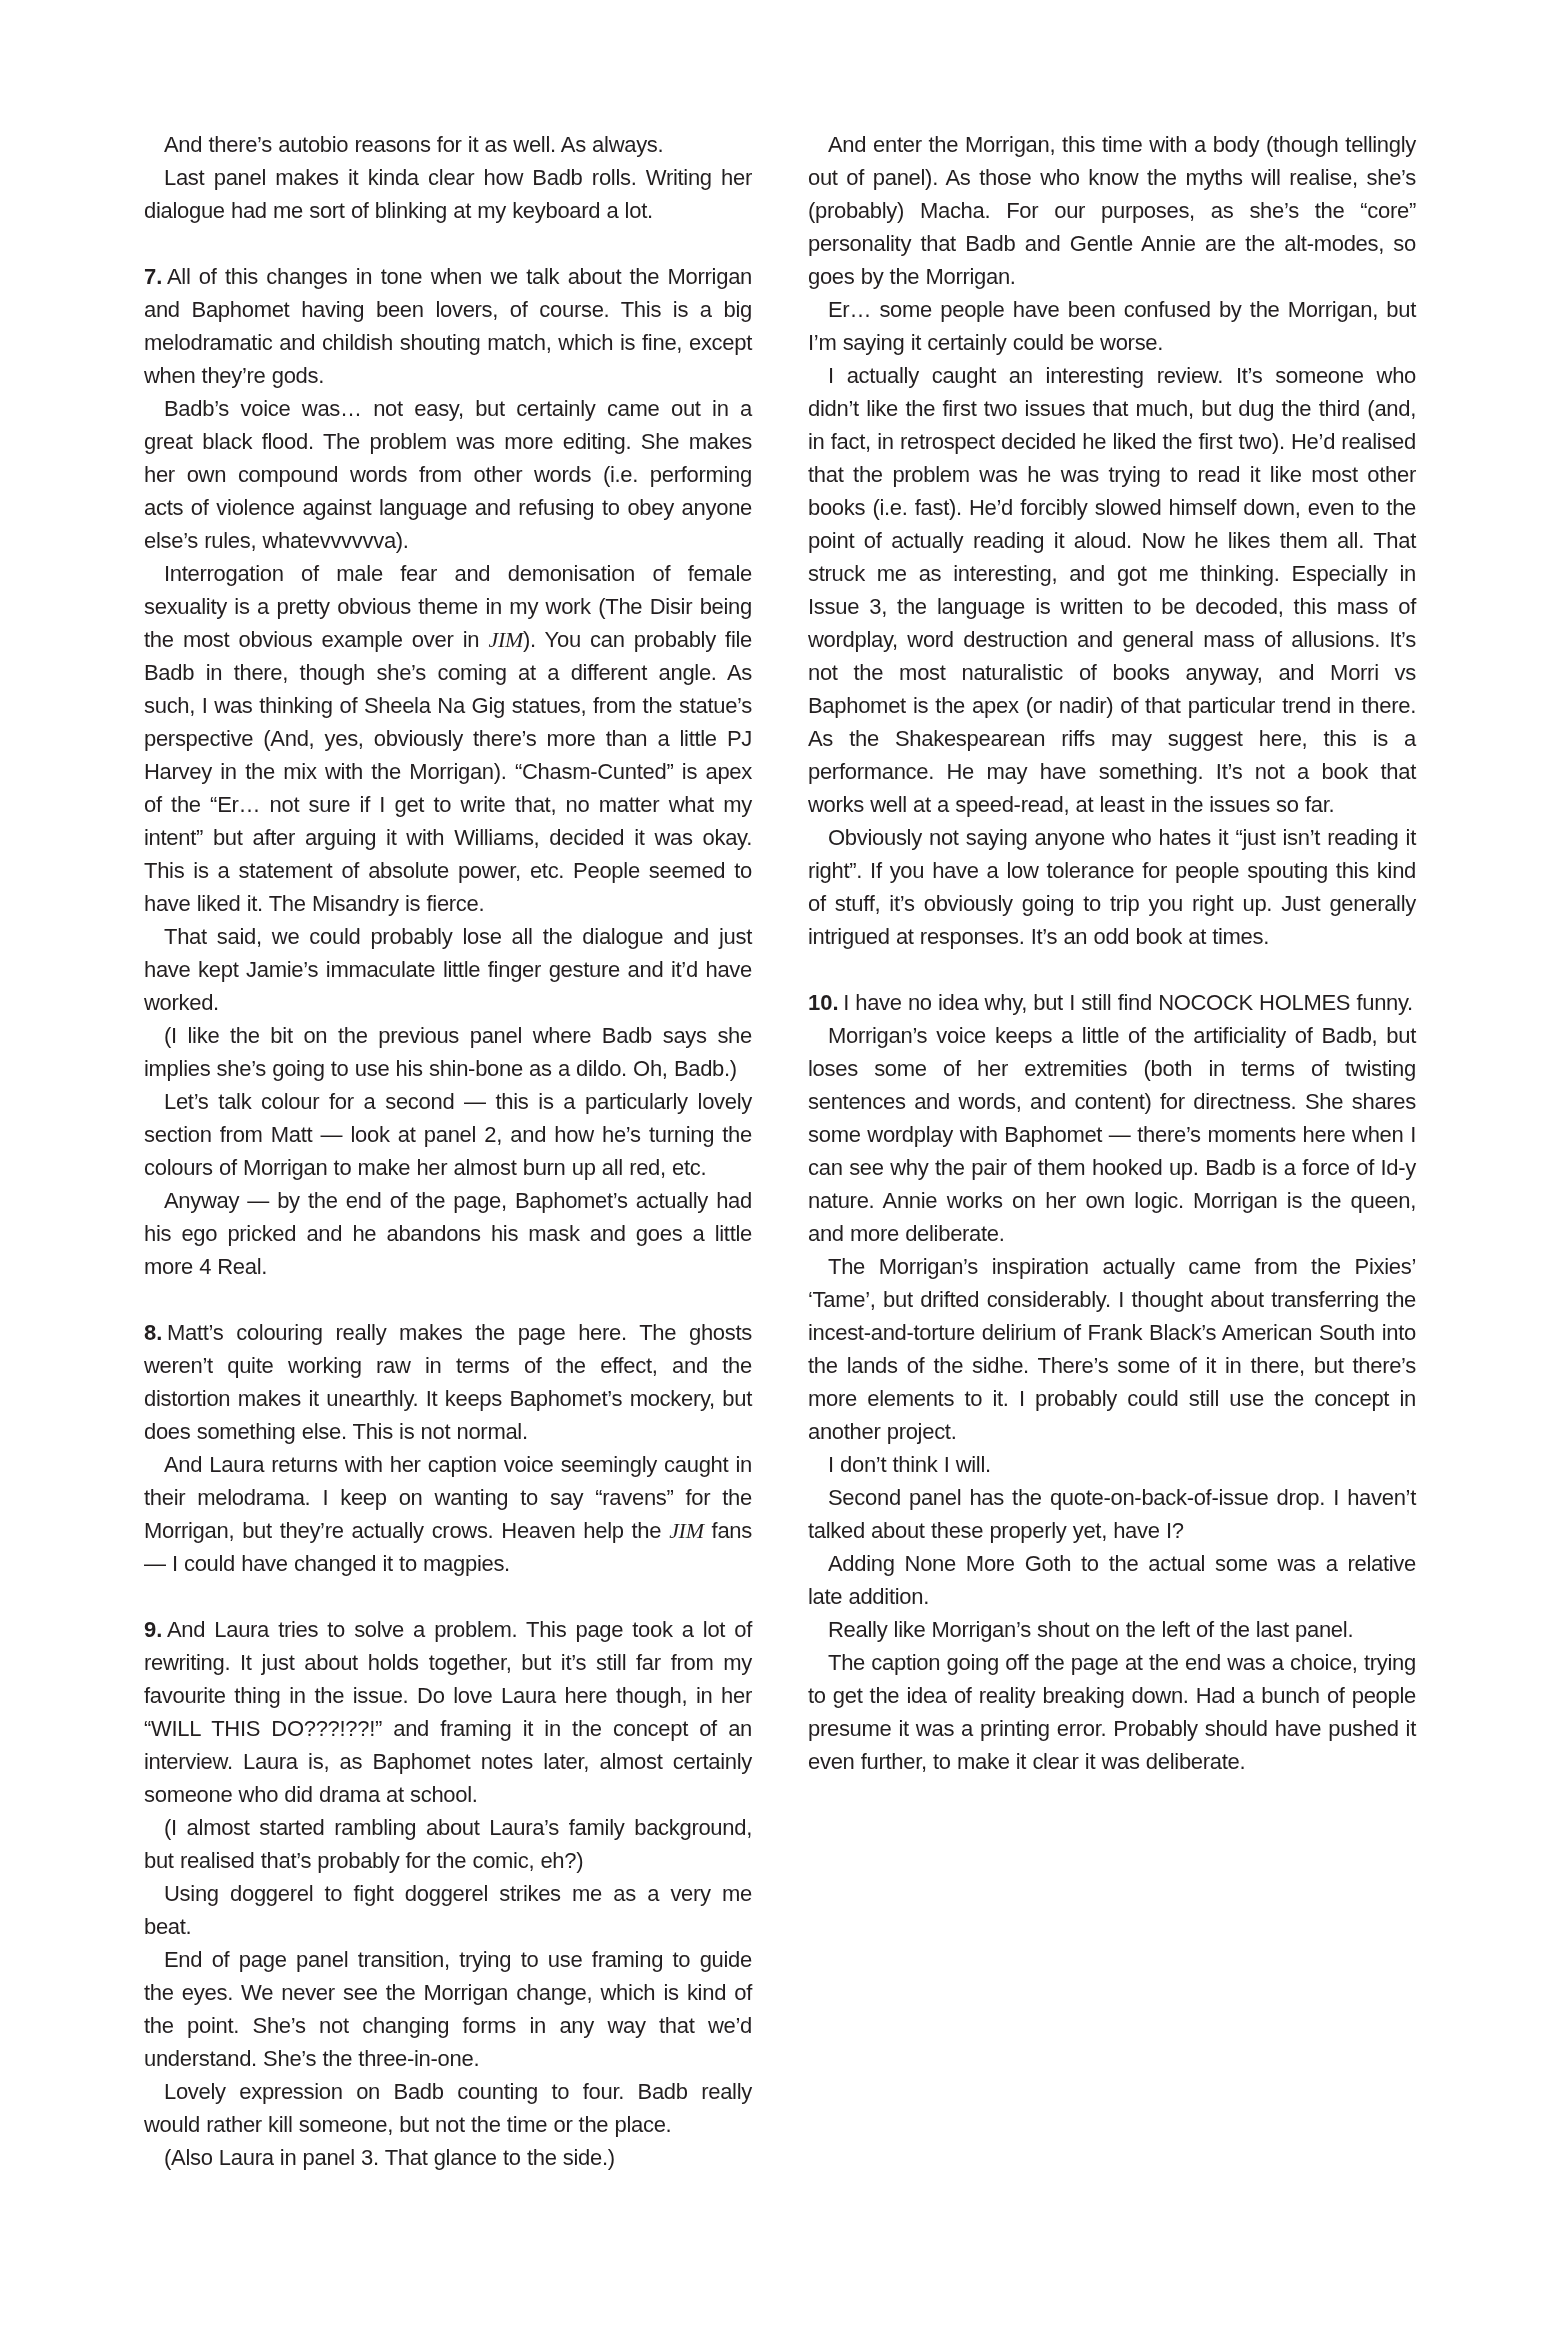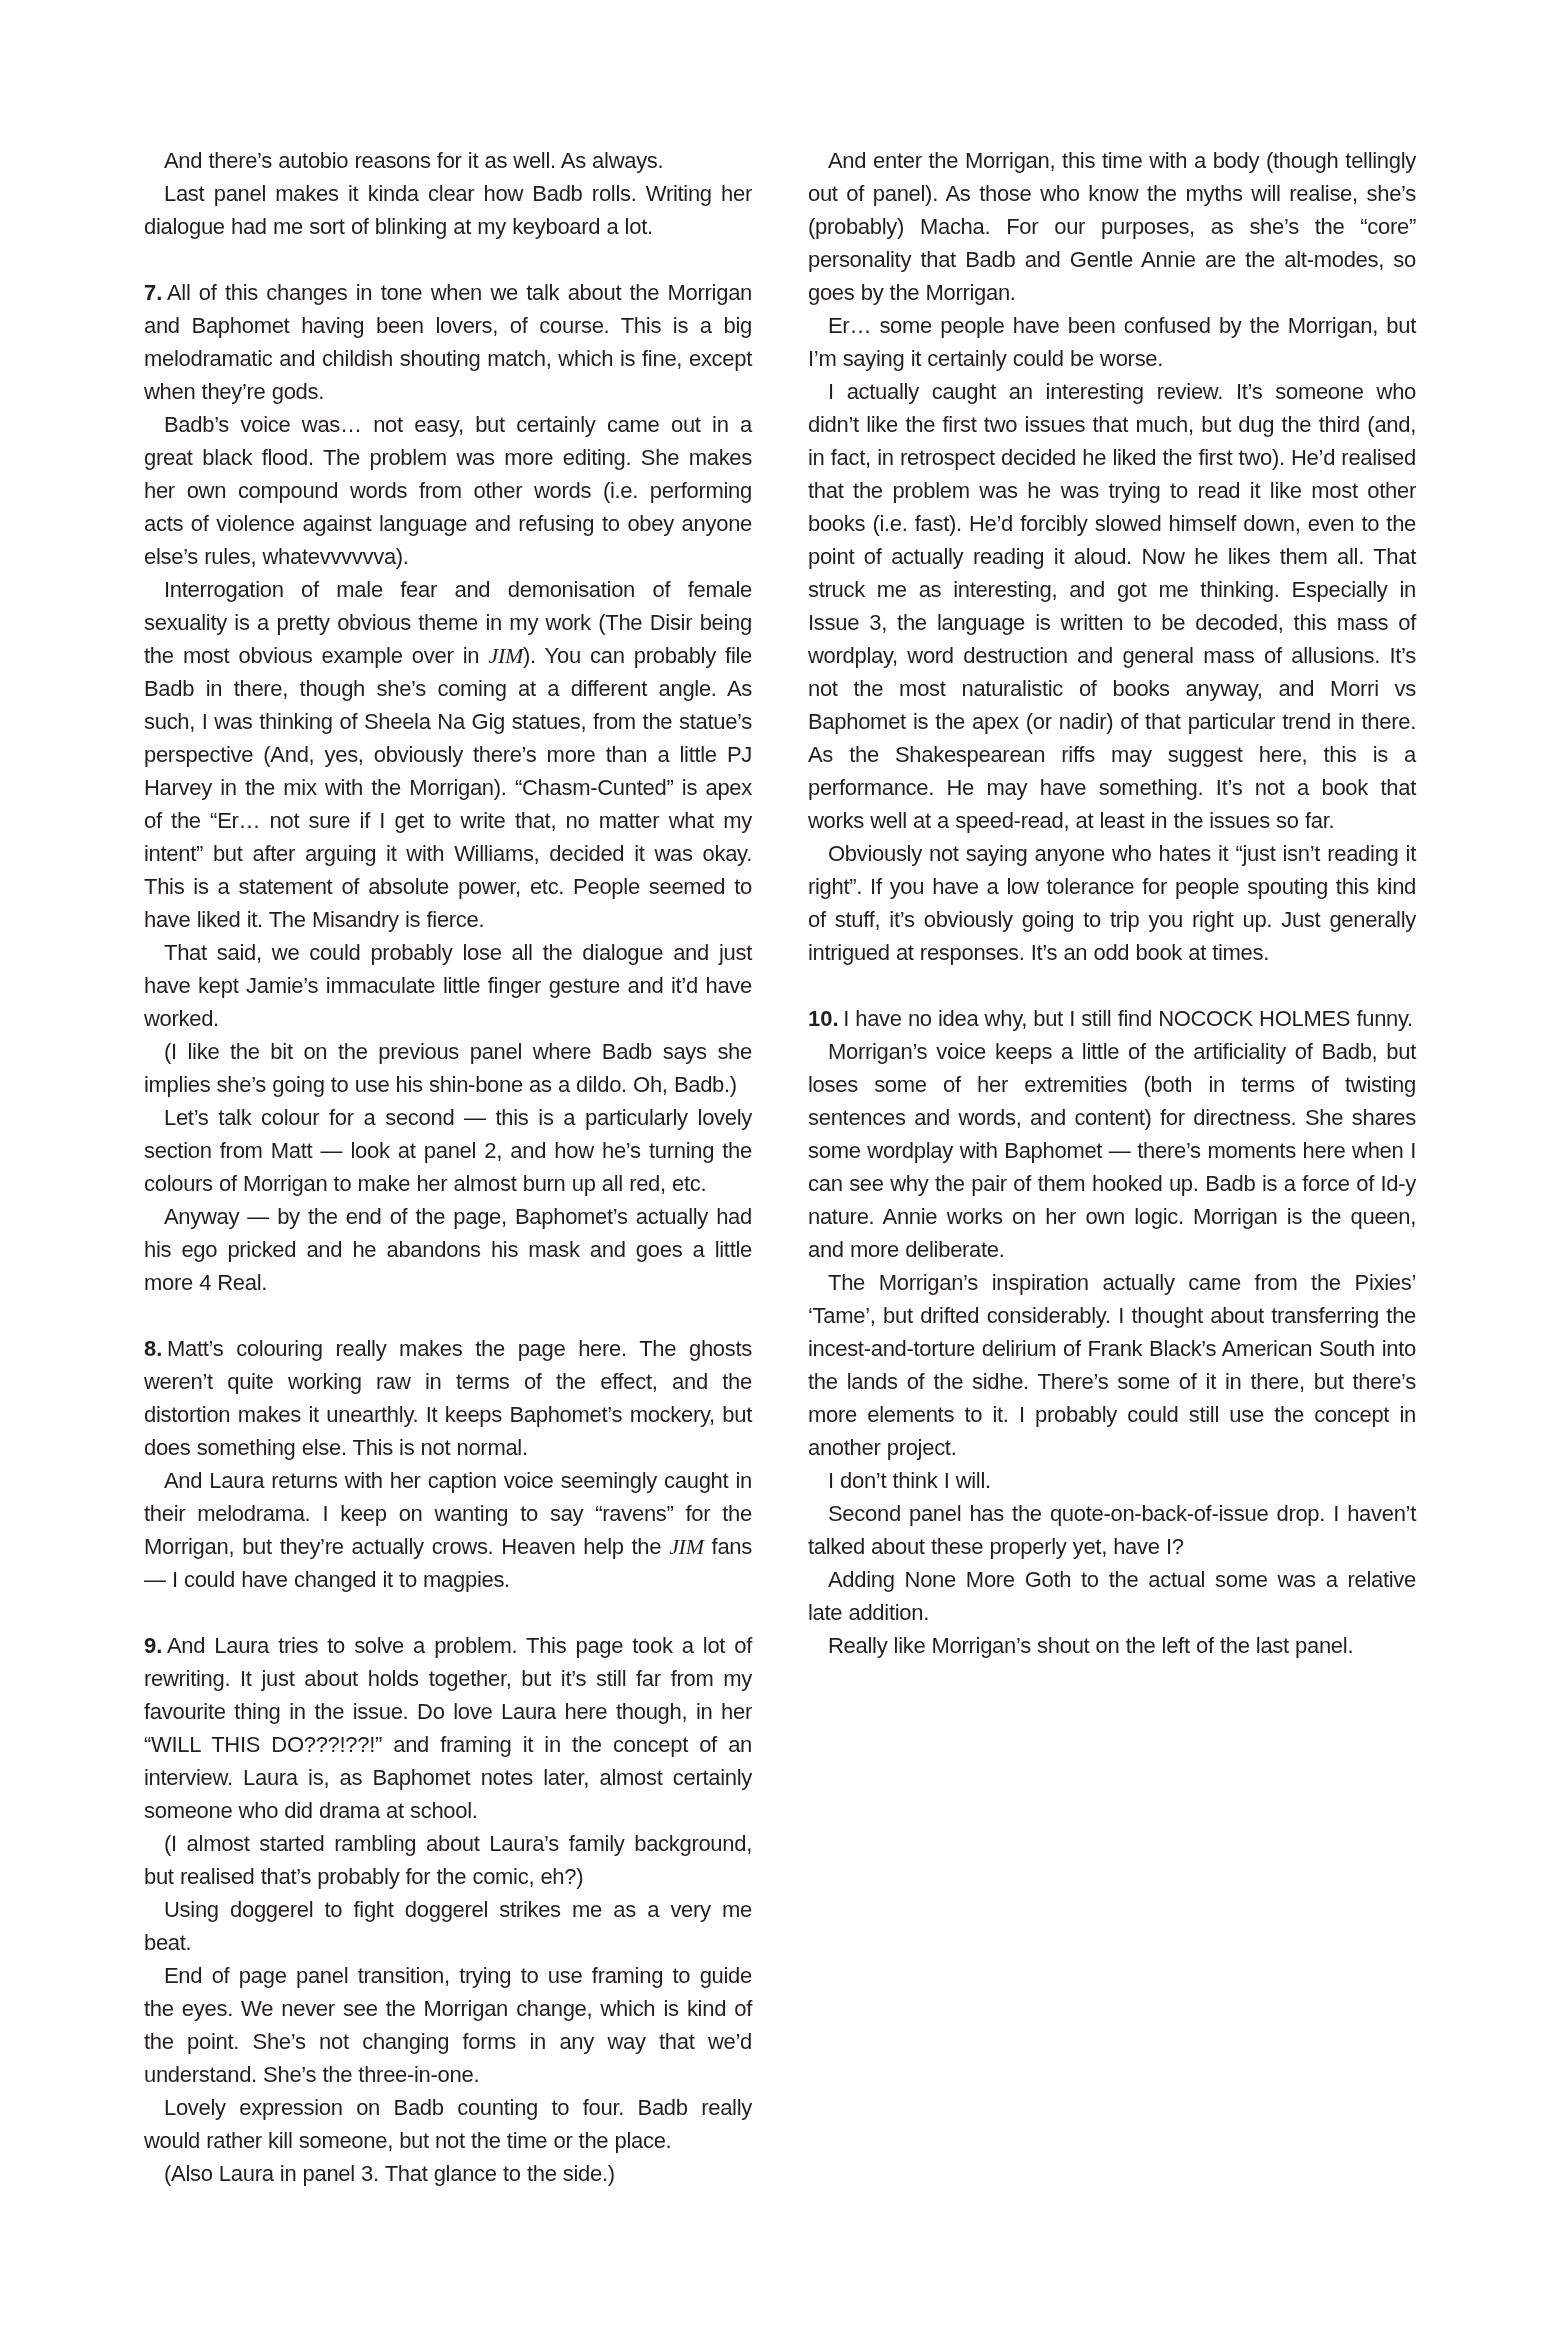--- a/index.html
+++ b/index.html
@@ -9,21 +9,21 @@
   }
   body {
     width: 1561px;
     height: 2342px;
     position: relative;
     overflow: hidden;
   }
   .page {
     position: absolute;
     left: 144px;
-    top: 144px;
+    top: 128px;
     width: 1272px;
     height: 2054px;
     column-count: 2;
     column-gap: 56px;
     column-fill: auto;
     font-family: "Liberation Sans", sans-serif;
     font-size: 22px;
     line-height: 33px;
     color: #231f20;
     text-align: justify;
@@ -82,15 +82,16 @@
   <p>I actually caught an interesting review. It’s someone who didn’t like the first two issues that much, but dug the third (and, in fact, in retrospect decided he liked the first two). He’d realised that the problem was he was trying to read it like most other books (i.e. fast). He’d forcibly slowed himself down, even to the point of actually reading it aloud. Now he likes them all. That struck me as interesting, and got me thinking. Especially in Issue 3, the language is written to be decoded, this mass of wordplay, word destruction and general mass of allusions. It’s not the most naturalistic of books anyway, and Morri vs Baphomet is the apex (or nadir) of that particular trend in there. As the Shakespearean riffs may suggest here, this is a performance. He may have something. It’s not a book that works well at a speed-read, at least in the issues so far.</p>
   <p>Obviously not saying anyone who hates it “just isn’t reading it right”. If you have a low tolerance for people spouting this kind of stuff, it’s obviously going to trip you right up. Just generally intrigued at responses. It’s an odd book at times.</p>
 
   <p class="section-start"><span class="num">10.</span><span>I have no idea why, but I still find NOCOCK HOLMES funny.</span></p>
   <p>Morrigan’s voice keeps a little of the artificiality of Badb, but loses some of her extremities (both in terms of twisting sentences and words, and content) for directness. She shares some wordplay with Baphomet — there’s moments here when I can see why the pair of them hooked up. Badb is a force of Id-y nature. Annie works on her own logic. Morrigan is the queen, and more deliberate.</p>
   <p>The Morrigan’s inspiration actually came from the Pixies’ ‘Tame’, but drifted considerably. I thought about transferring the incest-and-torture delirium of Frank Black’s American South into the lands of the sidhe. There’s some of it in there, but there’s more elements to it. I probably could still use the concept in another project.</p>
   <p>I don’t think I will.</p>
   <p>Second panel has the quote-on-back-of-issue drop. I haven’t talked about these properly yet, have I?</p>
   <p>Adding None More Goth to the actual some was a relative late addition.</p>
   <p>Really like Morrigan’s shout on the left of the last panel.</p>
+  <p>The caption going off the page at the end was a choice, trying to get the idea of reality breaking down. Had a bunch of people presume it was a printing error. Probably should have pushed it even further, to make it clear it was deliberate.</p>
 
 </div>
 
 
 </body></html>

